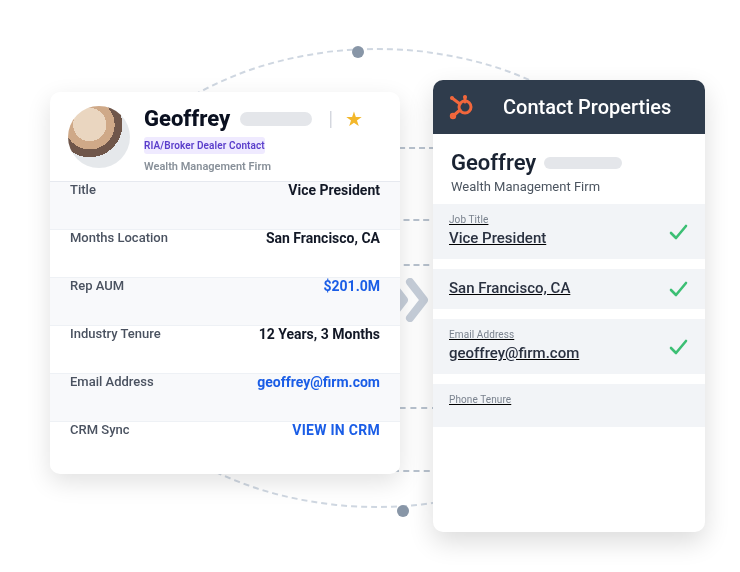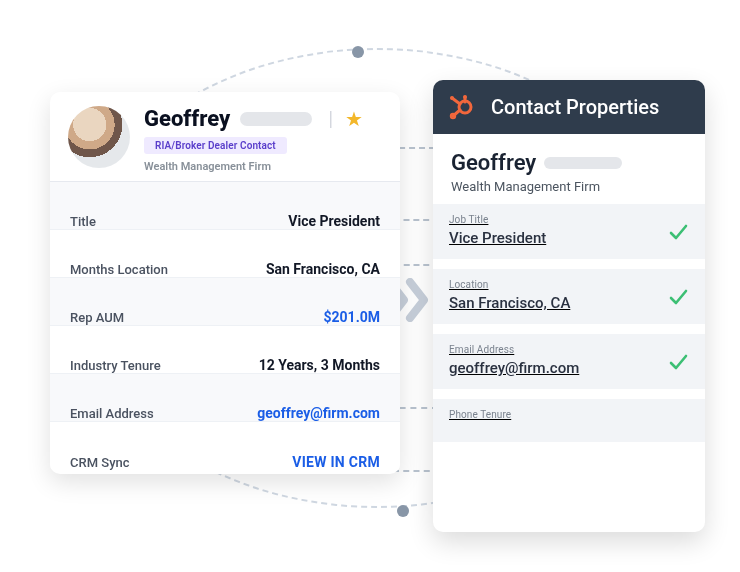--- a/index.html
+++ b/index.html
@@ -80,36 +80,36 @@
   }
   .cl-namebar .sep { color:#d4d7de; font-size:20px; margin-left:6px; }
   .star { color:#f3b72a; font-size:20px; margin-left:2px; }
   .tag {
     display:inline-block;
     margin-top:6px;
     background:#efeaff;
     color:#5a3ecb;
     font-size:10px;
     font-weight:600;
-    padding:3px 11px;
+    padding:3px 0;
     border-radius:3px;
     letter-spacing:0.01em;
   }
   .firm {
     display:block;
     margin-top:6px;
     color:#889099;
     font-size:11px;
     font-weight:600;
   }
 
   .cl-body { }
   .row {
     display:flex;
-    align-items:flex-end;
+    align-items:flex-start;
     justify-content:space-between;
     padding:0 20px;
     height:48px;
     border-bottom:1px solid #eef1f5;
   }
   .row:nth-child(odd){ background:#f8f9fb; }
   .row:nth-child(even){ background:#ffffff; }
   .row-label { color:#4a5260; font-size:13px; font-weight:500; }
   .row-value { font-size:14px; font-weight:700; color:#121826; }
   .row-value.blue { color:#1a5de6; }
@@ -127,21 +127,21 @@
     border-radius:10px;
     box-shadow: 0 10px 26px rgba(0,0,0,0.14);
     z-index:3;
     overflow:hidden;
   }
   .cr-head {
     background:#2f3c4c;
     color:#fff;
     display:flex;
     align-items:center;
-    gap:16px;
+    gap:28px;
     padding:14px 16px;
     font-size:20px;
     font-weight:500;
   }
   .cr-logo { width:26px; height:26px; display:inline-block; }
   .cr-title { }
   .cr-sub {
     padding:16px 18px 10px 18px;
   }
   .cr-namebar { display:flex; align-items:center; gap:8px; }
@@ -257,21 +257,20 @@
   <div class="prop">
     <div class="prop-label">Job Title</div>
     <div class="prop-value">Vice President</div>
     <span class="check">
       <svg width="22" height="22" viewBox="0 0 22 22">
           <path d="M4 12 L9 17 L19 5" fill="none" stroke="#3cbf74" stroke-width="2.6" stroke-linecap="round" stroke-linejoin="round"></path>
         </svg>
     </span>
   </div>
   <div class="prop">
-    <div class="prop-label">Location</div>
     <div class="prop-value">San Francisco, CA</div>
     <span class="check">
       <svg width="22" height="22" viewBox="0 0 22 22">
           <path d="M4 12 L9 17 L19 5" fill="none" stroke="#3cbf74" stroke-width="2.6" stroke-linecap="round" stroke-linejoin="round"></path>
         </svg>
     </span>
   </div>
   <div class="prop">
     <div class="prop-label">Email Address</div>
     <div class="prop-value">geoffrey@firm.com</div>

